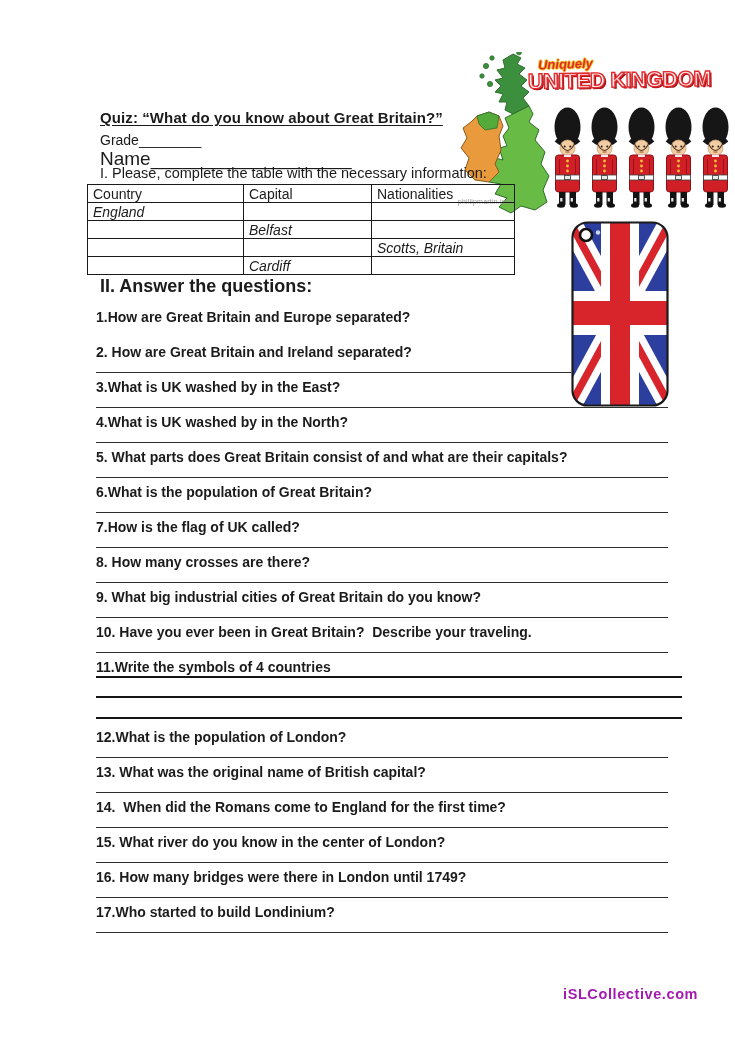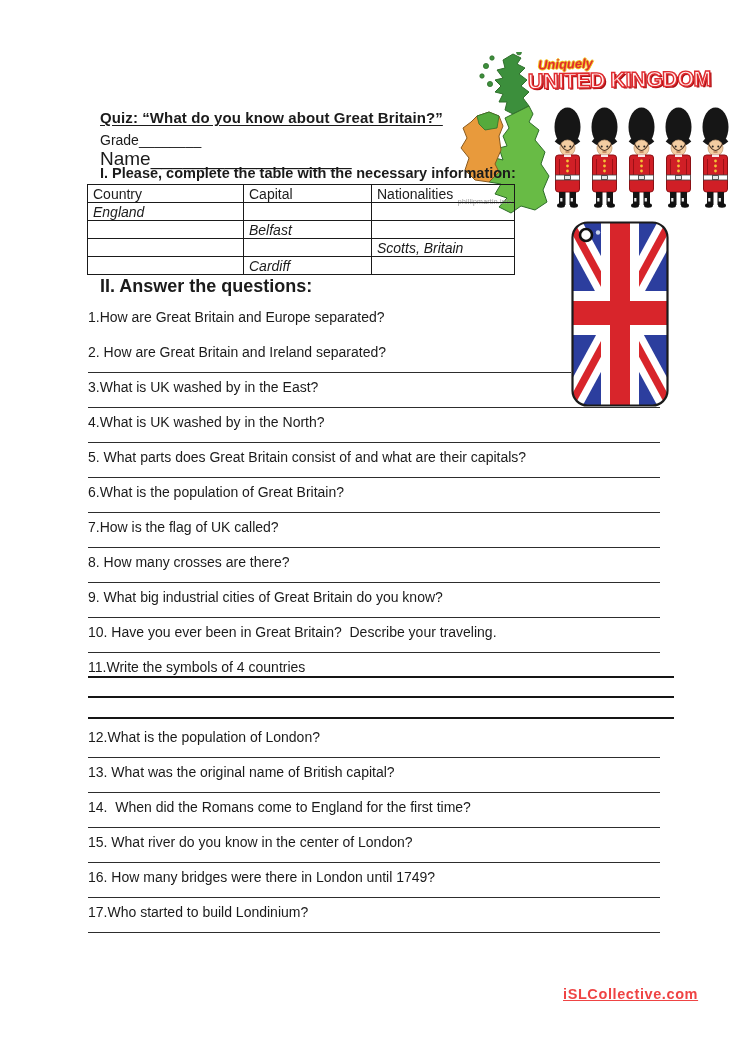--- a/index.html
+++ b/index.html
@@ -12,37 +12,37 @@
   .layer-content{position:absolute;inset:0;z-index:1;}
   .layer-art{position:absolute;inset:0;z-index:2;pointer-events:none;}
 
   
   .doc-title{
     position:absolute;left:100px;top:109px;font-size:15px;font-weight:bold;
     text-decoration:underline;text-underline-offset:2px;letter-spacing:0.1px;
   }
   .grade-line{position:absolute;left:100px;top:132px;font-size:14px;}
   .name-line{position:absolute;left:100px;top:148px;font-size:19px;}
-  .sec1{position:absolute;left:100px;top:165px;font-size:14.5px;font-weight:bold;}
+  .sec1{position:absolute;left:100px;top:165px;font-size:14.5px;font-weight:normal;}
   .sec2{position:absolute;left:100px;top:276px;font-size:18px;font-weight:bold;}
 
   
   table.info{
     position:absolute;left:87px;top:184px;border-collapse:collapse;
     font-size:14px;table-layout:fixed;width:427px;background:transparent;
   }
   table.info th,table.info td{
     border:1px solid #1a1a1a;height:17px;padding:0 8px 0 5px;text-align:left;
     font-weight:normal;overflow:hidden;white-space:nowrap;
   }
   table.info th{font-style:normal;}
   table.info td{font-style:italic;}
 
   
-  .questions{position:absolute;left:88px;top:309px;width:572px;}
+  .questions{position:absolute;left:96px;top:309px;width:572px;font-weight:bold;}
   .q{position:relative;height:35px;}
   .q.multi{height:70px;}
   .q-text{font-size:14px;line-height:16px;white-space:pre-wrap;}
   .a-line{position:absolute;left:0;width:100%;border-top:1.4px solid #2d2d2d;}
   .a-line.thick{border-top:2px solid #151515;width:586px;}
   .prefix-row{display:flex;align-items:flex-end;height:16px;font-size:14px;line-height:16px;}
   .fill-line{flex:1;border-bottom:1.4px solid #2d2d2d;height:14px;}
 
   
   .map-wrap{position:absolute;left:455px;top:52px;width:112px;height:168px;}
@@ -62,21 +62,21 @@
     color:#ffeceb;-webkit-text-stroke:1.4px var(--logo-red,#e02a2e);
     text-shadow:1.5px 1.5px 0 #a81114;transform:rotate(-1deg);
   }
   .guards-row{position:absolute;left:549px;top:107px;display:flex;}
   .guard{width:37px;height:101px;}
   .case-wrap{position:absolute;left:571px;top:221px;width:98px;height:186px;background:#fff;border-radius:16px;}
 
   
   .site-watermark{
     position:absolute;left:563px;top:986px;font-size:14.5px;font-weight:bold;
-    color:#ef4444;letter-spacing:0.6px;text-decoration:underline;
+    color:#a21caf;letter-spacing:0.6px;
   }
 </style>
 </head>
 <body>
 
 <div class="page" style="--logo-red: #e02a2e; --logo-outline-gold: #f0c020; --flag-blue: #2c3e9e; --flag-red: #d8252b; --guard-red: #d01f26; --map-green: #68bb45; --map-dark-green: #3c8f3c; --map-orange: #e89a3c; --ni-green: #55aa3c;">
 
   <div class="layer-back">
     <div class="map-wrap">
       <svg width="112" height="168" viewBox="0 0 112 168">

